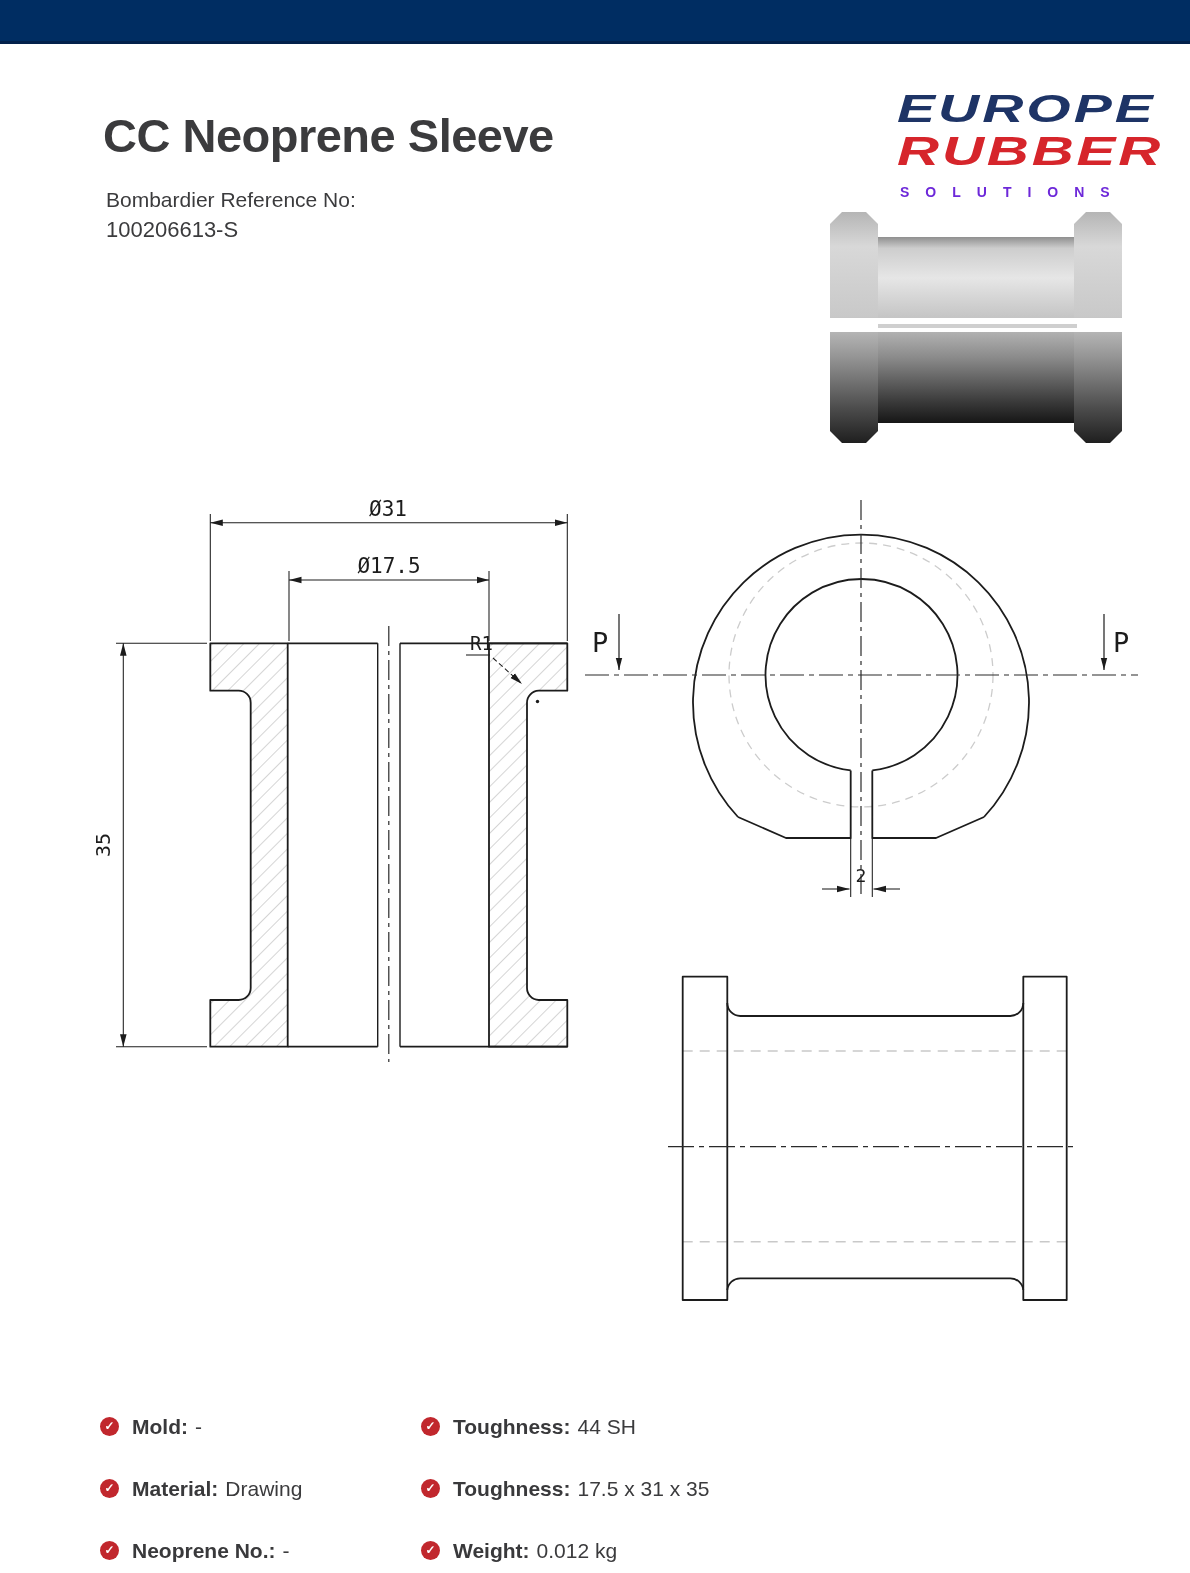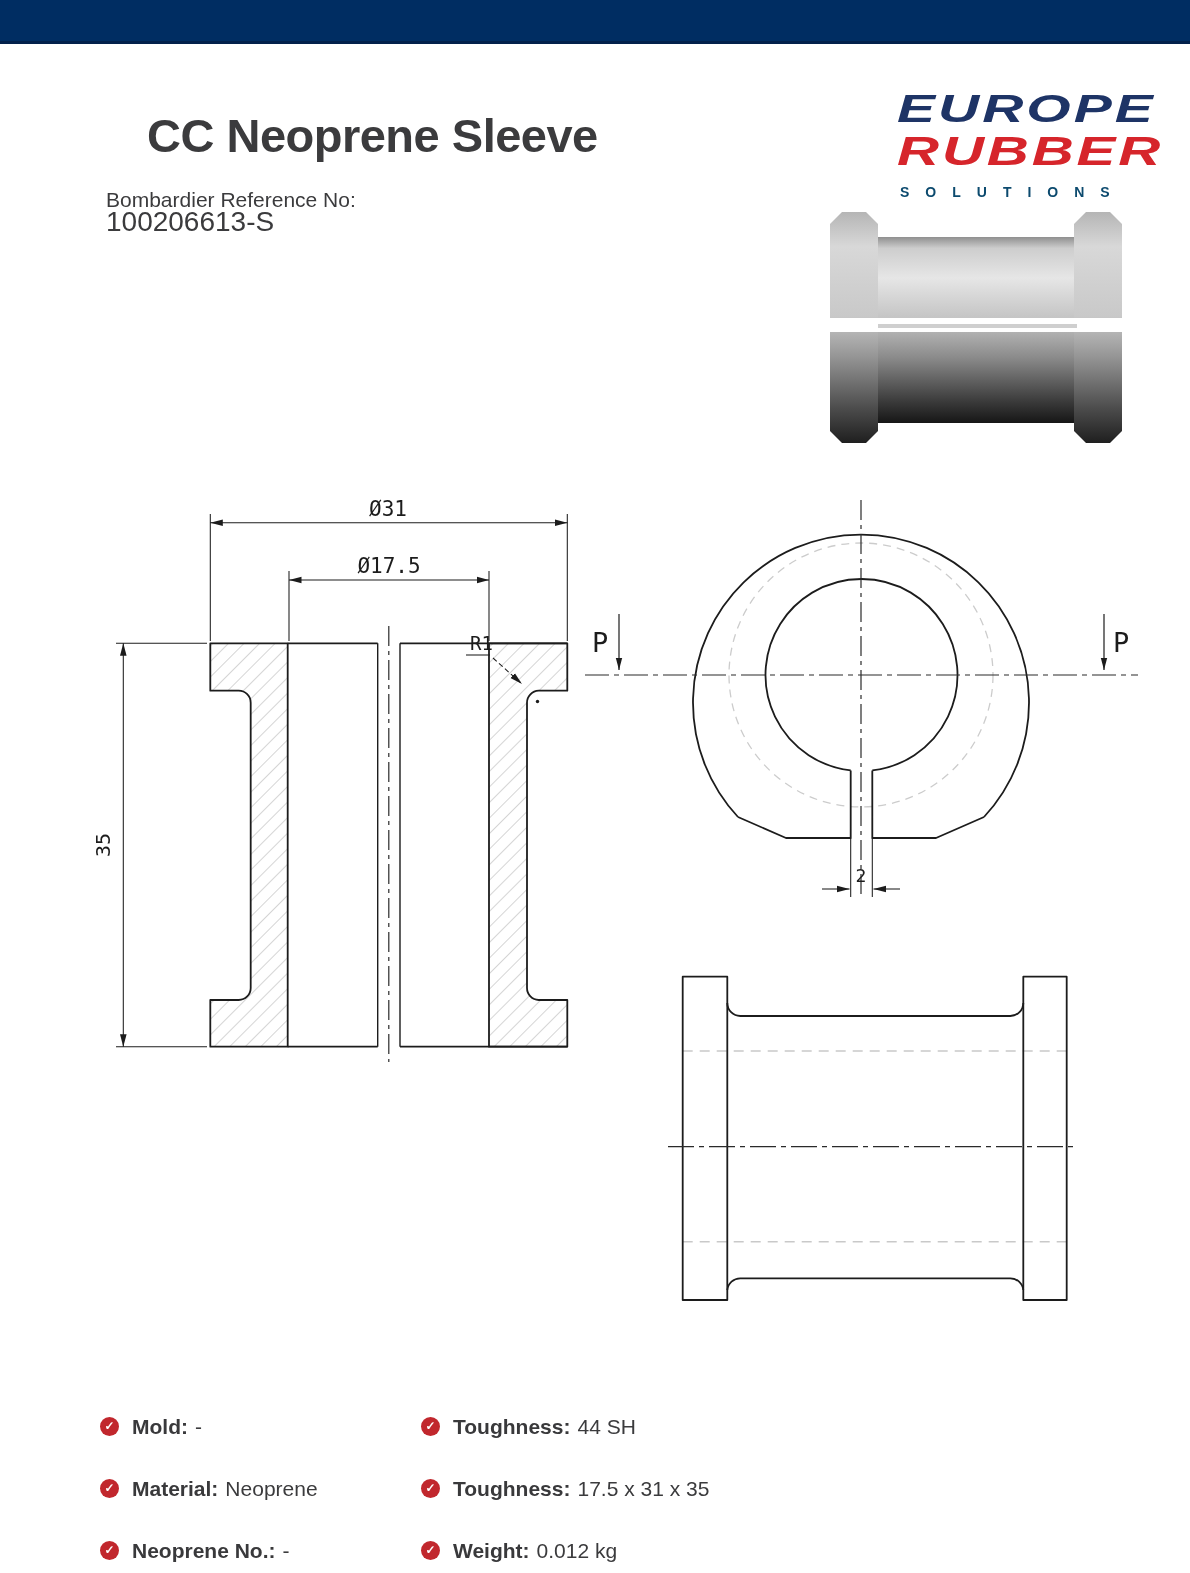--- a/index.html
+++ b/index.html
@@ -8,44 +8,44 @@
     background:#ffffff;font-family:"Liberation Sans",sans-serif;
   }
   
   .topbar{
     position:absolute;left:0;top:0;width:1190px;height:41px;
     background:#002d62;border-bottom:3px solid #03214b;
   }
   
   .title{
     position:absolute;left:103px;top:110px;
-    font-size:47px;font-weight:700;color:#3b3b3d;letter-spacing:-0.5px;line-height:1.1;margin-left:44px;
+    font-size:47px;font-weight:700;color:#3b3b3d;letter-spacing:-0.5px;line-height:1.1;
   }
   .ref-label{
     position:absolute;left:106px;top:188px;
     font-size:21px;color:#3b3b3d;
   }
   .ref-number{
-    position:absolute;left:106px;top:206px;
-    font-size:28px;color:#3b3b3d;
+    position:absolute;left:106px;top:217px;
+    font-size:22px;color:#3b3b3d;
   }
   
   .logo{position:absolute;left:897px;top:66px;width:268px;margin-top:24px;}
   .logo-europe{
     font-size:38px;font-weight:700;font-style:italic;color:#1e3466;
     letter-spacing:2px;line-height:1.05;white-space:nowrap;
     transform:scaleX(1.5);transform-origin:left center;
   }
   .logo-rubber{
     font-size:41px;font-weight:700;font-style:italic;color:#d6252b;
     letter-spacing:2px;line-height:1.0;white-space:nowrap;margin-top:1px;
     transform:scaleX(1.42);transform-origin:left center;
   }
   .logo-solutions{
-    font-size:14px;font-weight:700;color:#0c4a6e;
+    font-size:14px;font-weight:700;color:#6d28d9;
     letter-spacing:16px;margin-top:12px;margin-left:3px;white-space:nowrap;
   }
   
   .dwg{position:absolute;}
   svg text{font-family:"DejaVu Sans Mono",monospace;fill:#1c1c1c;}
   
   .specs{position:absolute;left:100px;top:1414px;width:720px;height:159px;}
   .spec-col{position:absolute;top:0;display:flex;flex-direction:column;gap:37px;}
   .spec-col.c1{left:0;}
   .spec-col.c2{left:321px;}
@@ -204,21 +204,21 @@
 </svg>
 
 <div class="specs">
   <div class="spec-col c1">
     <div class="spec-item">
       <span class="check">✓</span>
       <span class="spec-text"><b>Mold:</b><span class="val">-</span></span>
     </div>
     <div class="spec-item">
       <span class="check">✓</span>
-      <span class="spec-text"><b>Material:</b><span class="val">Neoprene</span></span>
+      <span class="spec-text"><b>Material:</b><span class="val">Drawing</span></span>
     </div>
     <div class="spec-item">
       <span class="check">✓</span>
       <span class="spec-text"><b>Neoprene No.:</b><span class="val">-</span></span>
     </div>
   </div>
   <div class="spec-col c2">
     <div class="spec-item">
       <span class="check">✓</span>
       <span class="spec-text"><b>Toughness:</b><span class="val">44 SH</span></span>

